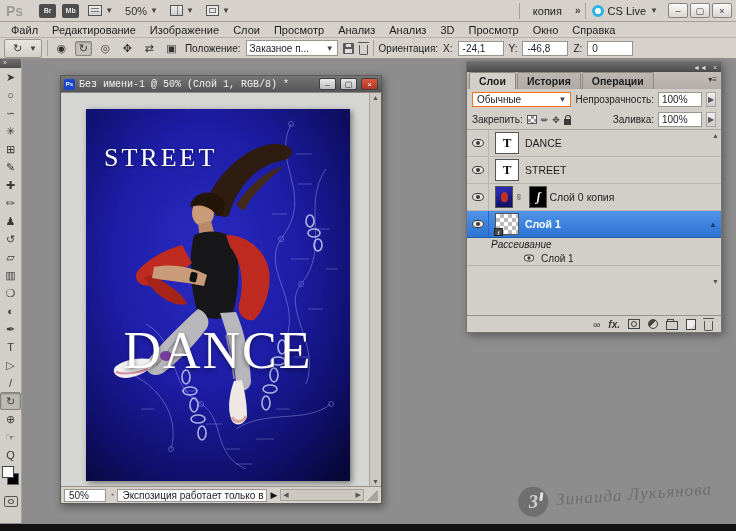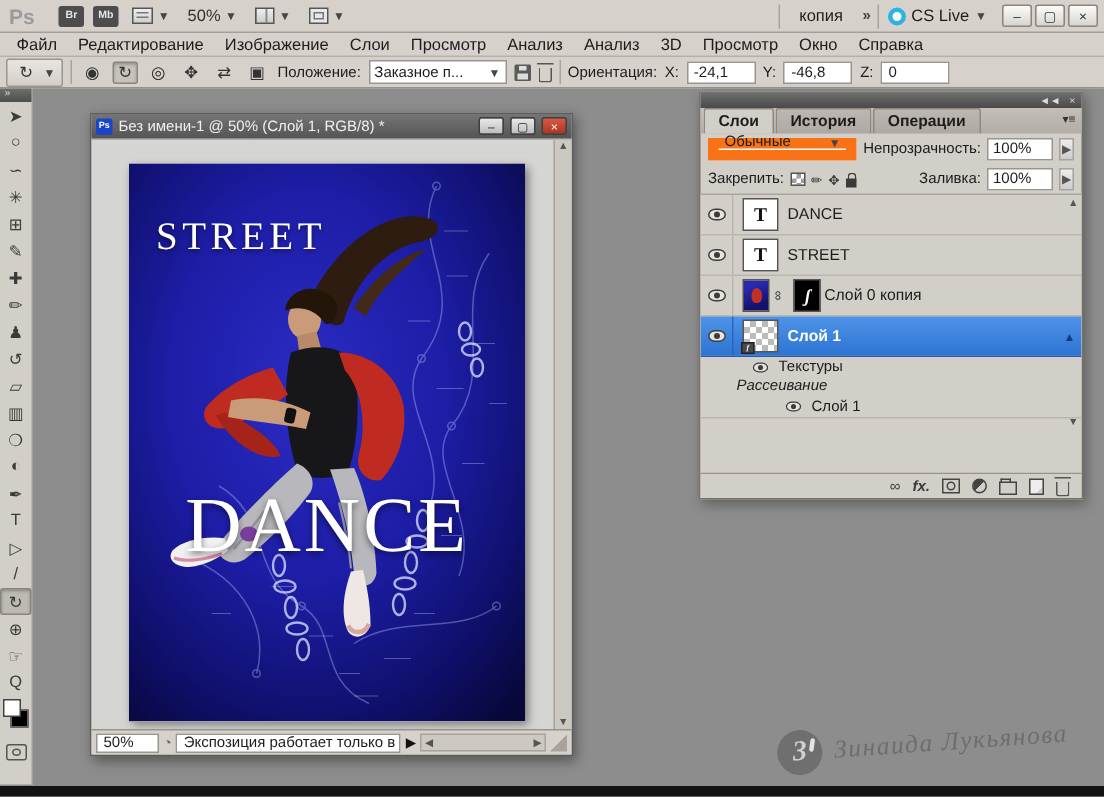--- a/index.html
+++ b/index.html
@@ -51,21 +51,21 @@
   .swatches{position:relative;width:22px;height:26px;margin-top:2px;}
   .sw-f{position:absolute;left:2px;top:0;width:12px;height:12px;background:#fff;border:1px solid #444;z-index:2;}
   .sw-b{position:absolute;left:7px;top:7px;width:12px;height:12px;background:#000;border:1px solid #666;}
   .qmask{width:14px;height:11px;border:1px solid #555;margin:4px auto 0;border-radius:2px;position:relative;}
   .qmask::after{content:"";position:absolute;inset:2px 3px;border:1px solid #555;border-radius:50%;}
   
   .docwin{position:absolute;left:60px;top:16px;width:322px;height:429px;background:#d6d2cb;border:1px solid #5c5c5c;
           box-shadow:2px 3px 8px rgba(0,0,0,.4);display:flex;flex-direction:column;}
   .doctitle{height:16px;background:linear-gradient(#757575,#555);display:flex;align-items:center;gap:4px;padding:0 3px;color:#f0f0f0;font-size:10px;}
   .doc-ic{width:11px;height:11px;background:#1946c8;border-radius:2px;color:#fff;font-size:6px;font-weight:bold;display:flex;align-items:center;justify-content:center;}
-  .doctitle .title-text{flex:1;white-space:nowrap;overflow:hidden;}
+  .doctitle .title-text{flex:1;white-space:nowrap;overflow:hidden;font-family:Liberation Mono, monospace;}
   .dwb{width:17px;height:12px;border:1px solid #3f3f3f;background:linear-gradient(#e9e9e9,#bdbdbd);font-size:8px;color:#222;
        display:flex;align-items:center;justify-content:center;border-radius:2px;}
   .dwb.close{background:linear-gradient(#d95a43,#b03322);color:#fff;}
   .canvas{flex:1;position:relative;background:#d5d5d3;border-top:1px solid #8e8a84;overflow:hidden;}
   .vscroll{position:absolute;right:0;top:0;bottom:0;width:12px;background:#ccc9c2;border-left:1px solid #a8a49d;
            display:flex;flex-direction:column;justify-content:space-between;align-items:center;color:#555;font-size:7px;padding:1px 0;}
   .statusbar{height:17px;background:#d6d2cb;border-top:1px solid #97938c;display:flex;align-items:center;gap:3px;padding:0 3px;font-size:10px;}
   .stfield{background:#fff;border:1px solid #9a968f;height:13px;display:flex;align-items:center;padding:0 4px;}
   .st-ic{color:#666;font-size:9px;}
   .blacktri{color:#111;font-size:9px;}
@@ -78,21 +78,21 @@
   .word-top{position:absolute;left:18px;top:34px;color:#fff;font-family:"Liberation Serif",serif;font-size:26px;letter-spacing:3px;text-shadow:0 1px 3px rgba(0,0,0,.5);}
   .word-bottom{position:absolute;left:0;right:0;top:212px;text-align:center;color:#fff;font-family:"Liberation Serif",serif;font-size:52px;letter-spacing:2px;text-shadow:0 2px 4px rgba(0,0,0,.5);}
   
   .panel{position:absolute;left:466px;top:2px;width:256px;height:272px;background:#d2cfc8;border:1px solid #76726b;box-shadow:2px 3px 8px rgba(0,0,0,.35);display:flex;flex-direction:column;}
   .p-head{height:10px;background:linear-gradient(#6e6e6e,#4a4a4a);display:flex;justify-content:flex-end;align-items:center;gap:6px;color:#ddd;font-size:7px;padding:0 4px;}
   .p-tabs{height:17px;background:linear-gradient(#c3bfb8,#b2aea7);display:flex;align-items:flex-end;padding-left:2px;position:relative;}
   .p-tab{padding:2px 9px;font-size:10.5px;border:1px solid #8d897f;border-bottom:none;margin-right:1px;background:linear-gradient(#bcb8b1,#aeaaa3);border-radius:2px 2px 0 0;font-weight:bold;}
   .p-tab.active{background:#d2cfc8;font-weight:bold;}
   .p-menu{position:absolute;right:4px;top:3px;font-size:8px;color:#333;}
   .p-row{height:21px;display:flex;align-items:center;gap:4px;padding:0 5px;font-size:10px;}
-  .blenddrop{background:#fff;border:7px solid #f97316;height:15px;flex:1;display:flex;align-items:flex-end;justify-content:space-between;padding:0 4px;max-width:118px;}
+  .blenddrop{background:#fff;border:1px solid #f97316;height:15px;flex:1;display:flex;align-items:center;justify-content:space-between;padding:0 4px;max-width:118px;}
   .pctfield{background:#fff;border:1px solid #9a968f;height:15px;width:44px;display:flex;align-items:center;padding:0 3px;}
   .spin{font-size:8px;color:#555;border:1px solid #a8a49d;background:linear-gradient(#eee,#ccc);width:10px;height:15px;display:flex;align-items:center;justify-content:center;}
   .lockic{font-size:9px;color:#3a3a3a;}
   .i-checker{width:10px;height:9px;border:1px solid #555;
      background:linear-gradient(45deg,#999 25%,transparent 25%,transparent 75%,#999 75%),
                 linear-gradient(45deg,#999 25%,#fff 25%,#fff 75%,#999 75%);background-size:6px 6px;background-position:0 0,3px 3px;}
   .i-lock{width:7px;height:6px;background:#3a3a3a;position:relative;margin-top:4px;}
   .i-lock::before{content:"";position:absolute;top:-4px;left:1px;width:4px;height:4px;border:1px solid #3a3a3a;border-bottom:none;border-radius:3px 3px 0 0;}
   .layerlist{flex:1;background:#d2cfc8;position:relative;overflow:hidden;border-top:1px solid #a8a49d;}
   .lrow{height:27px;display:flex;align-items:center;border-bottom:1px solid #bab6af;font-size:10.5px;}
@@ -410,24 +410,20 @@
         <div class="lrow selected">
           <span class="eyecell">
               <span class="eye"></span>
             </span>
           <span class="thumb checker-thumb">
               <span class="fxbadge">f</span>
             </span>
           <span>Слой 1</span>
           <span class="fx-collapse">▲</span>
         </div>
-        <div class="fxrow" style="padding-left:34px;gap:6px">
-          <span class="eye"></span>
-          <span>Текстуры</span>
-        </div>
         <div class="fxrow italic" style="padding-left:24px">
           <span>Рассеивание</span>
         </div>
         <div class="fxrow" style="padding-left:56px;gap:6px;border-bottom:1px solid #bab6af;height:15px">
           <span class="eye"></span>
           <span>Слой 1</span>
         </div>
         <span class="scrollup">▲</span>
         <span class="scrolldown">▼</span>
       </div>

